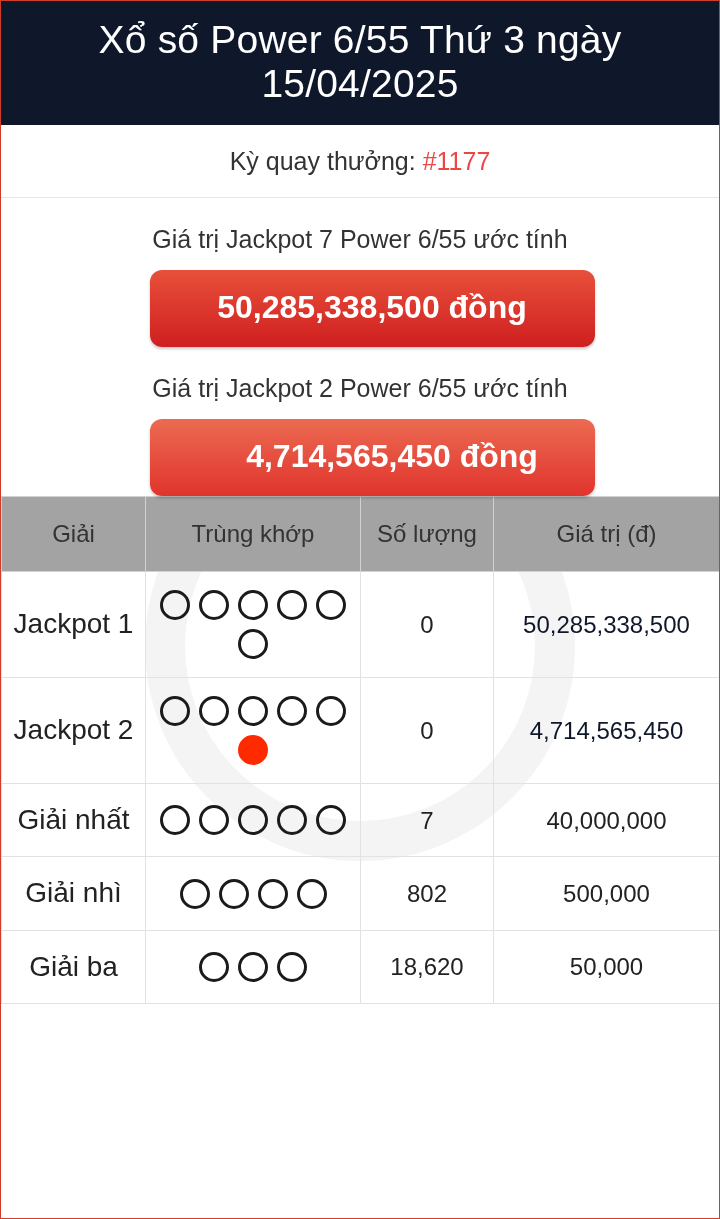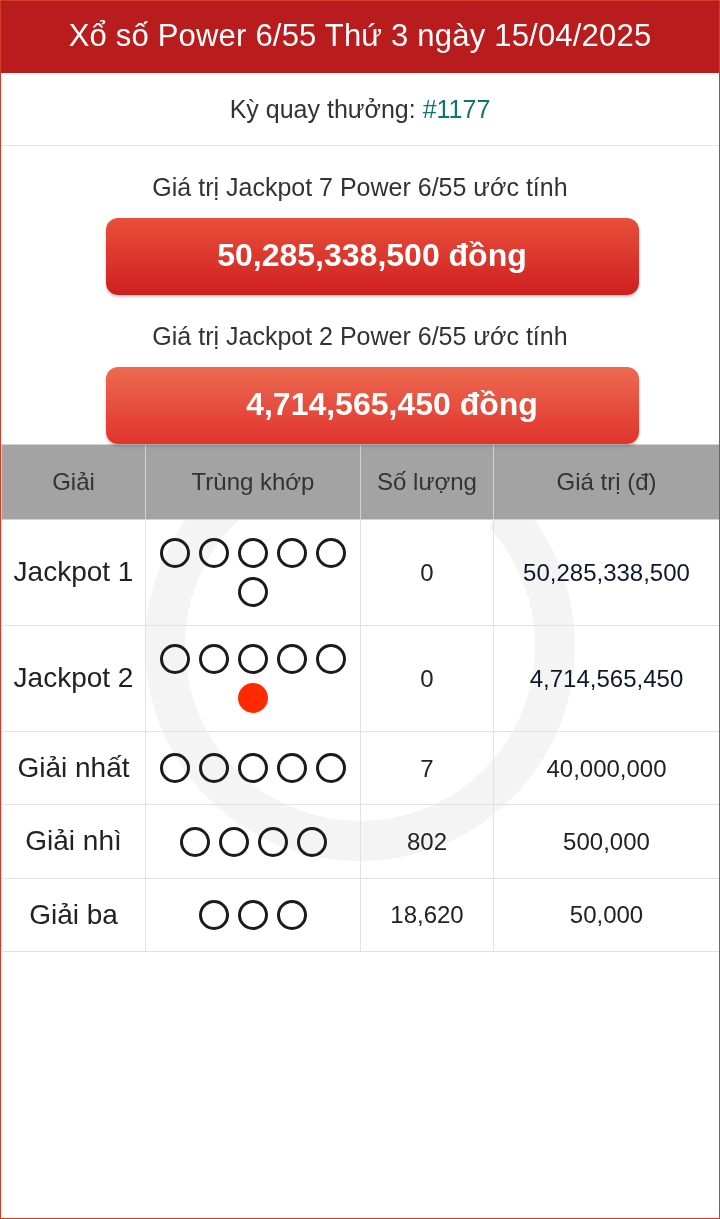--- a/index.html
+++ b/index.html
@@ -12,37 +12,37 @@
     position: relative;
     width: 720px;
     height: 1219px;
     background: #ffffff;
     box-sizing: border-box;
     border: 1px solid #d23d2a;
     overflow: hidden;
   }
   
   .header {
-    background: #b91c1c;
+    background: #0f172a;
     color: #ffffff;
     text-align: center;
-    font-size: 31px;
+    font-size: 39px;
     padding: 17px 10px 19px 10px;
     letter-spacing: 0.2px;
   }
   
   .draw-row {
     text-align: center;
     font-size: 25px;
     color: #333333;
     padding: 22px 0 21px 0;
     border-bottom: 1px solid #e6e6e6;
   }
   .draw-row .draw-id {
-    color: #0f766e;
+    color: #ef4444;
   }
   
   .watermark {
     position: absolute;
     left: 50%;
     top: 430px;
     transform: translateX(-50%);
     width: 430px;
     height: 430px;
     border-radius: 50%;
@@ -69,21 +69,21 @@
     font-size: 25px;
     color: #333333;
     margin-top: 27px;
   }
   .jp-value-wrap {
     display: flex;
     justify-content: center;
     margin-top: 16px;
   }
   .jp-value {
-    width: 533px;
+    width: 445px;
     box-sizing: border-box;
     text-align: center;
     font-size: 32px;
     font-weight: bold;
     color: #ffffff;
     padding: 19px 0 21px 0;
     border-radius: 12px;
     background: linear-gradient(180deg,#e8503a 0%, #cf1f20 100%);
     box-shadow: 0 2px 3px rgba(0,0,0,0.22);
     margin-left: 24px;

